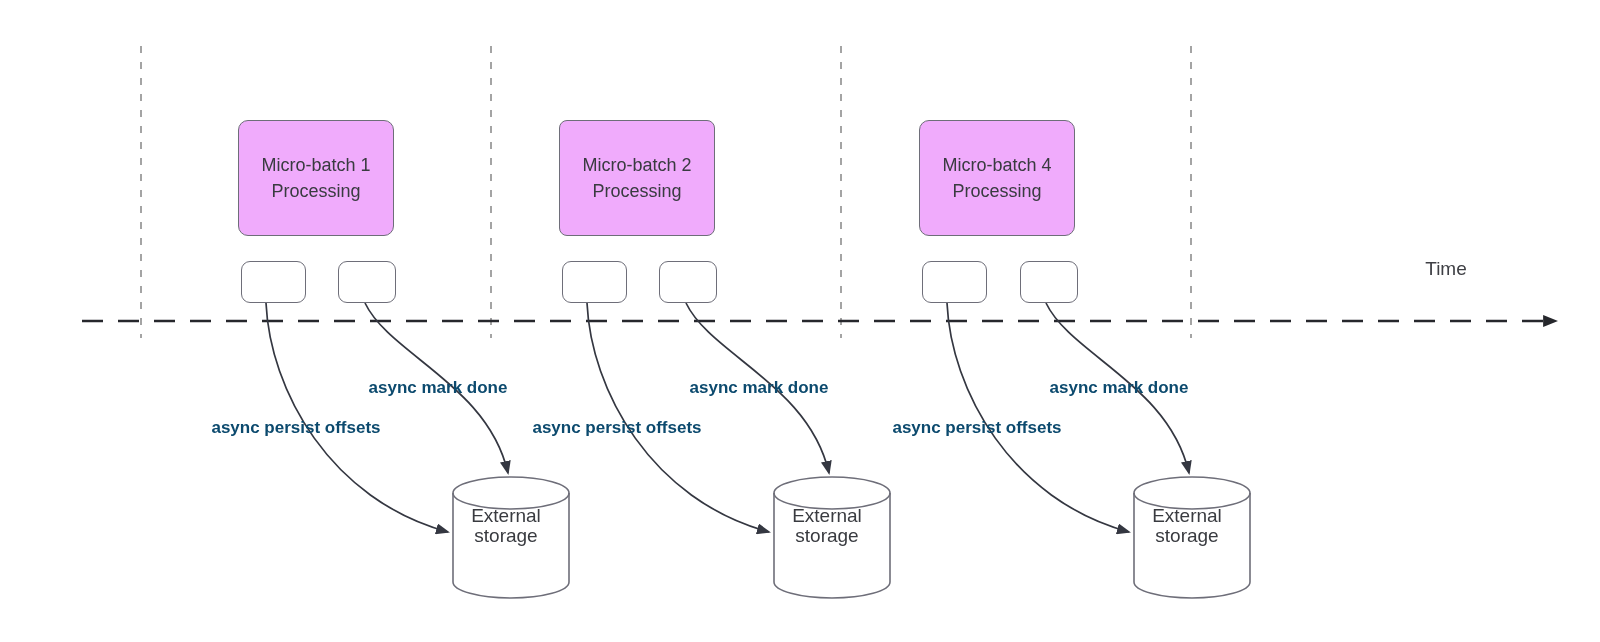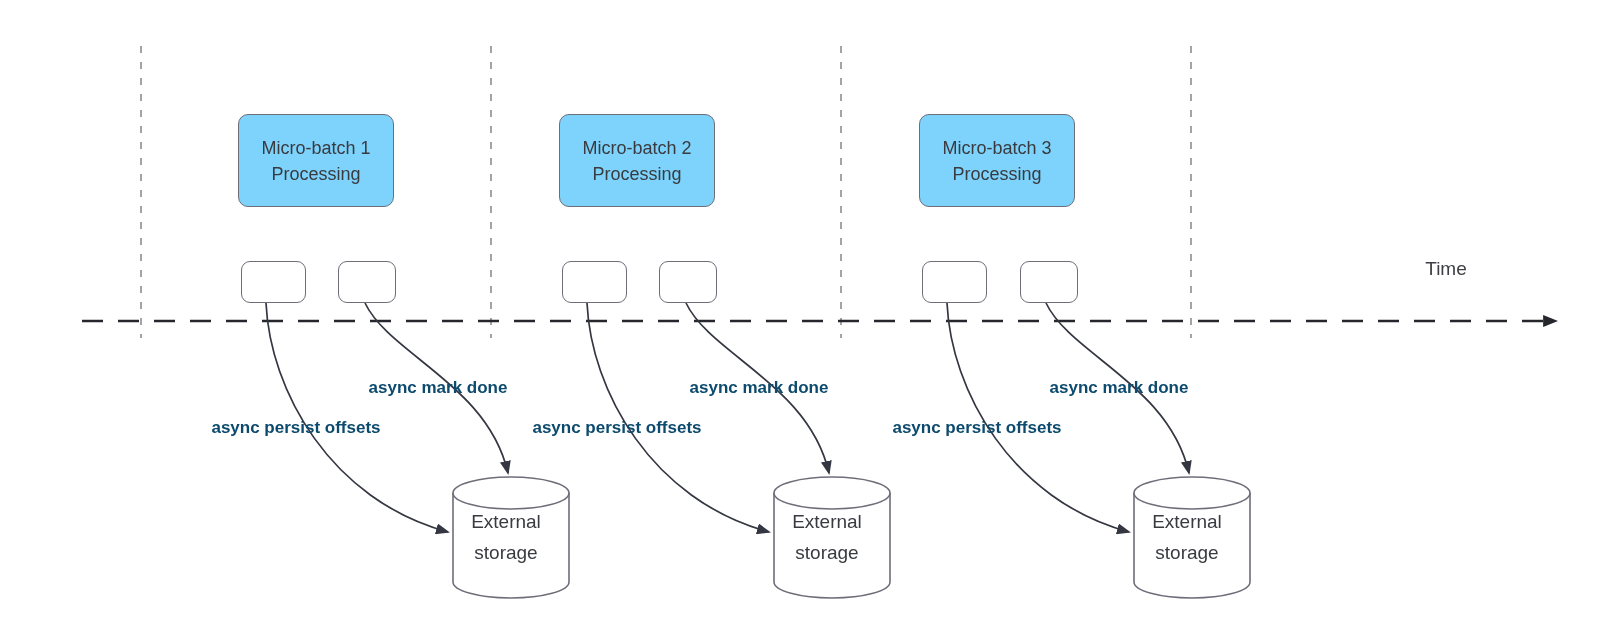--- a/index.html
+++ b/index.html
@@ -9,25 +9,25 @@
     height: 642px;
     background: #ffffff;
     font-family: "Liberation Sans", sans-serif;
     overflow: hidden;
   }
   .layer { position: absolute; left: 0; top: 0; }
   .node-box {
     position: absolute;
     box-sizing: border-box;
     width: 156px;
-    height: 93px;
-    top: 114px;
+    height: 116px;
+    top: 120px;
     border: 1.6px solid #6e6e79;
     border-radius: 10px;
-    background: #7dd3fc;
+    background: #f0abfc;
     display: flex;
     align-items: center;
     justify-content: center;
     text-align: center;
     font-size: 18px;
     line-height: 26px;
     color: #393b40;
     white-space: pre-line;
   }
   .task-box {
@@ -50,21 +50,21 @@
     color: #0c4a6e;
     white-space: nowrap;
   }
   .cyl-wrap { position: absolute; top: 476px; width: 118px; height: 124px; }
   .cyl-text {
     position: absolute;
     width: 108px;
     top: 506px;
     text-align: center;
     font-size: 19px;
-    line-height: 31px;
+    line-height: 20px;
     color: #393b40;
     white-space: pre-line;
   }
   .time-label {
     position: absolute;
     left: 1446px;
     top: 258px;
     transform: translateX(-50%);
     font-size: 19px;
     color: #3e3f44;
@@ -110,36 +110,36 @@
   <div class="flow-label" style="left:438px; top:378px;">async mark done</div>
   <div class="cyl-wrap" style="left:452px;">
     <svg width="118" height="124" viewBox="0 0 118 124">
       <path d="M1,17 A58,16 0 0 1 117,17 V106 A58,16 0 0 1 1,106 Z" fill="#ffffff" stroke="#6e6e79" stroke-width="1.6"></path>
       <path d="M1,17 A58,16 0 0 0 117,17" fill="none" stroke="#6e6e79" stroke-width="1.6"></path>
     </svg>
   </div>
   <div class="cyl-text" style="left:452px;">External
 storage</div>
 
-  <div class="node-box" style="left:559px;">Micro-batch 2
+  <div class="node-box" style="left:559px;border-radius:8px;">Micro-batch 2
 Processing</div>
   <div class="task-box task-a" style="left:562px;"></div>
   <div class="task-box task-b" style="left:659px;"></div>
   <div class="flow-label" style="left:617px; top:418px;">async persist offsets</div>
   <div class="flow-label" style="left:759px; top:378px;">async mark done</div>
   <div class="cyl-wrap" style="left:773px;">
     <svg width="118" height="124" viewBox="0 0 118 124">
       <path d="M1,17 A58,16 0 0 1 117,17 V106 A58,16 0 0 1 1,106 Z" fill="#ffffff" stroke="#6e6e79" stroke-width="1.6"></path>
       <path d="M1,17 A58,16 0 0 0 117,17" fill="none" stroke="#6e6e79" stroke-width="1.6"></path>
     </svg>
   </div>
   <div class="cyl-text" style="left:773px;">External
 storage</div>
 
-  <div class="node-box" style="left:919px;">Micro-batch 3
+  <div class="node-box" style="left:919px;">Micro-batch 4
 Processing</div>
   <div class="task-box task-a" style="left:922px;"></div>
   <div class="task-box task-b" style="left:1020px;"></div>
   <div class="flow-label" style="left:977px; top:418px;">async persist offsets</div>
   <div class="flow-label" style="left:1119px; top:378px;">async mark done</div>
   <div class="cyl-wrap" style="left:1133px;">
     <svg width="118" height="124" viewBox="0 0 118 124">
       <path d="M1,17 A58,16 0 0 1 117,17 V106 A58,16 0 0 1 1,106 Z" fill="#ffffff" stroke="#6e6e79" stroke-width="1.6"></path>
       <path d="M1,17 A58,16 0 0 0 117,17" fill="none" stroke="#6e6e79" stroke-width="1.6"></path>
     </svg>

